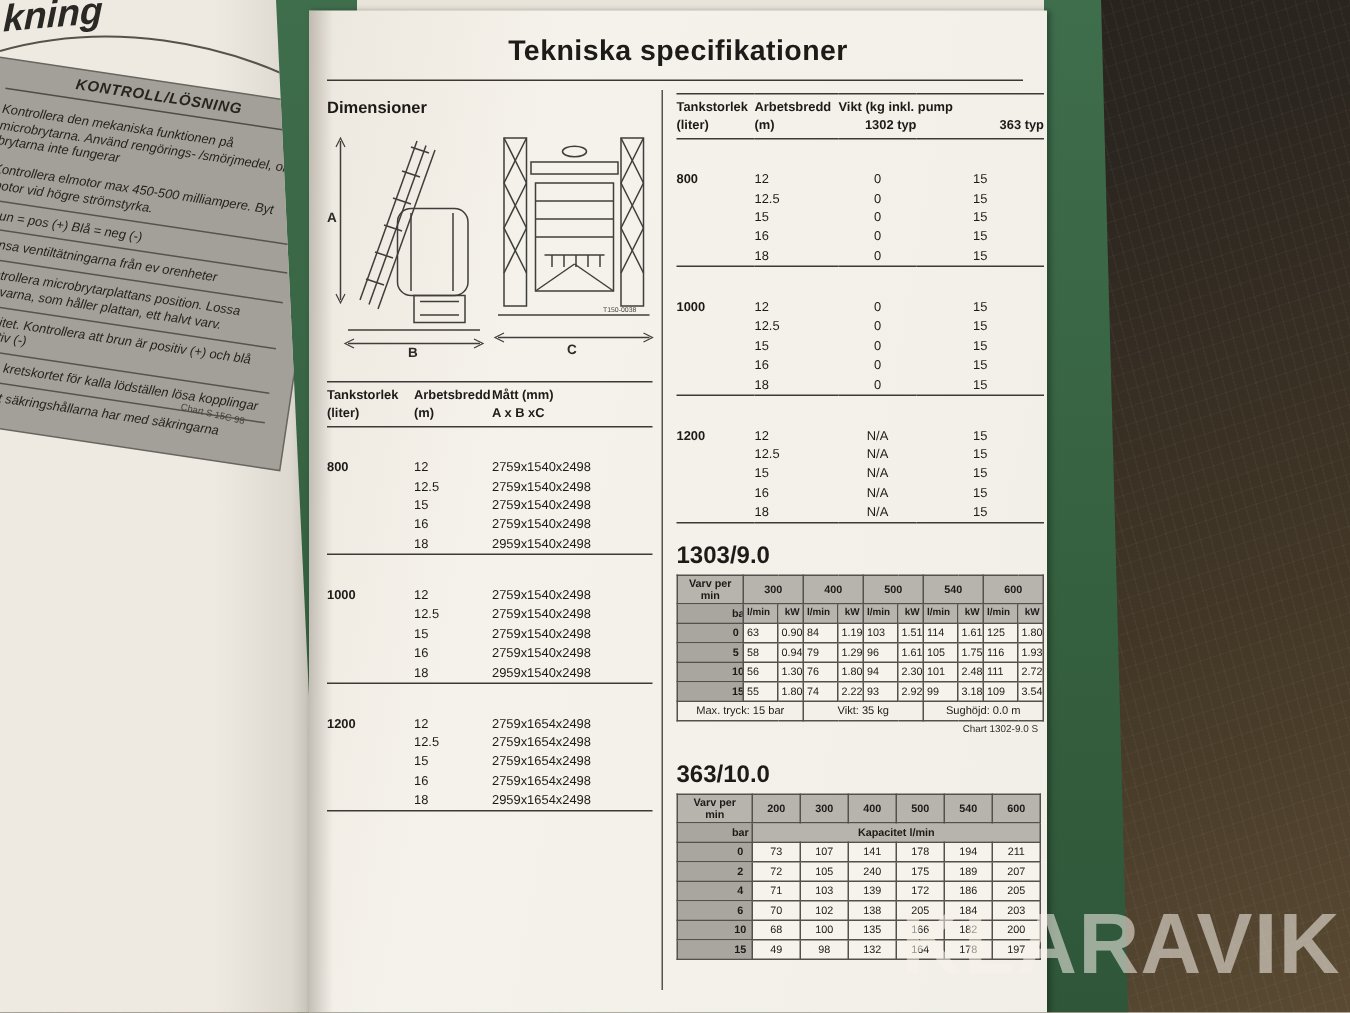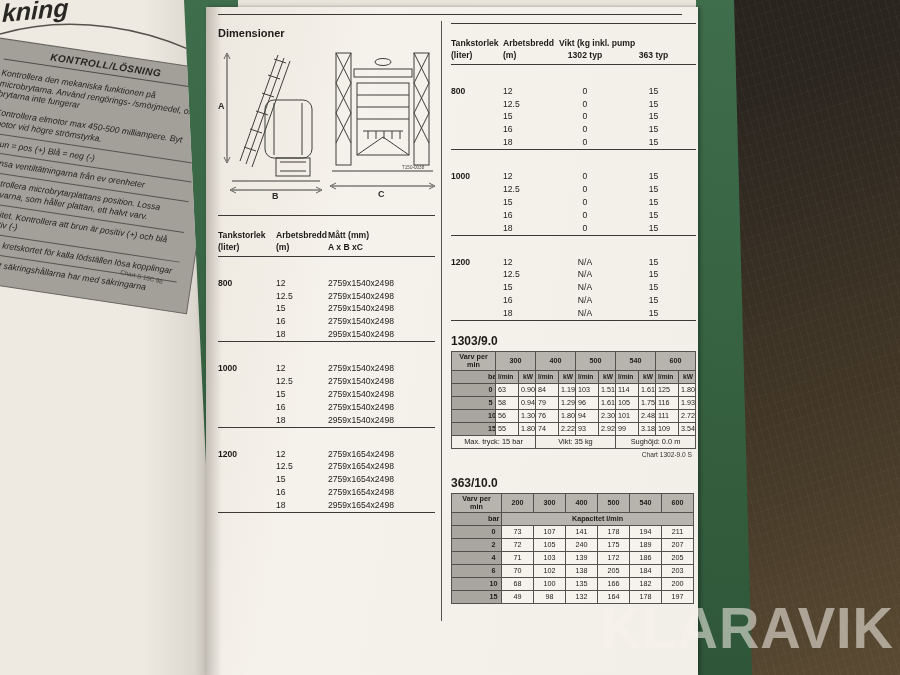--- a/index.html
+++ b/index.html
@@ -62,30 +62,30 @@
   
   .diagram{position:relative;width:218px;height:158px;margin-top:2px;}
   .diagram svg{display:block;}
   .dim-label{position:absolute;font-size:9px;font-weight:bold;color:#2b2a27;}
   .diagram-ref{position:absolute;font-size:4.6px;color:#4a4844;}
   
   .plain-table{width:100%;border-collapse:collapse;font-size:8.6px;border-bottom:1.5px solid #3c3a36;}
   .plain-table th{
     text-align:left;font-weight:bold;padding:1px 0;vertical-align:top;font-size:8.6px;line-height:1.2;
   }
-  .plain-table thead tr:first-child th{border-top:1.6px solid #3c3a36;padding-top:14px;}
+  .plain-table thead tr:first-child th{border-top:1.6px solid #3c3a36;padding-top:3px;}
   .plain-table thead tr:last-child th{border-bottom:1px solid #3c3a36;padding-bottom:3px;}
   .plain-table td{padding:0;line-height:1.5;vertical-align:top;}
   .plain-table tr.group-start td{border-top:1.4px solid #3c3a36;padding-top:20px;}
   .plain-table td.tank{font-weight:bold;}
   .vikter td.val{text-align:center;}
-  .vikter th.val{text-align:center;}
+  .vikter th.val{text-align:right;}
   
   .pump-heading{font-size:12.5px;font-weight:bold;margin:56px 0 0 0;}
-  .pump-sub{font-size:12px;font-weight:bold;margin:13px 0 3px 0;}
+  .pump-sub{font-size:16px;font-weight:bold;margin:13px 0 3px 0;}
   .pump-table{border-collapse:collapse;width:99%;table-layout:fixed;font-size:7.2px;}
   .pump-table th,.pump-table td{border:1px solid #54514c;padding:1px 2px;height:10px;overflow:hidden;}
   .pump-table .hdr{background:#b7b4ae;font-weight:bold;text-align:center;white-space:pre-line;line-height:1.1;}
   .pump-table .side{background:#a9a6a0;font-weight:bold;text-align:center;padding-left:36px;}
   .pump-table .unit-f{background:#b7b4ae;font-weight:bold;text-align:left;font-size:6.6px;}
   .pump-table .unit-k{background:#b7b4ae;font-weight:bold;text-align:right;font-size:6.6px;}
   .pump-table td.f{text-align:left;background:#f6f3ec;margin-top:12px;}
   .pump-table td.k{text-align:right;background:#f6f3ec;}
   .pump-table td.c{text-align:center;background:#f6f3ec;}
   .pump-table td.foot{text-align:center;background:#f3f0e9;font-size:7.4px;}
@@ -118,20 +118,21 @@
         <p class="divided">Kontrollera microbrytarplattans position. Lossa skruvarna, som håller plattan, ett halvt varv.</p>
         <p class="divided">polaritet. Kontrollera att brun är positiv (+) och blå negativ (-)</p>
         <p class="divided">rollera kretskortet för kalla lödställen lösa kopplingar</p>
         <p class="divided">llera att säkringshållarna har med säkringarna</p>
       </div>
   </div>
   <div class="chart-ref-left">Chart S 15C 98</div>
 </div>
 
 <div class="right-page">
+  <h1 class="page-title">Tekniska specifikationer</h1>
   <hr class="title-rule">
   <div class="cols">
 
     <div class="col-left">
       <div class="col-heading">Dimensioner</div>
       <div class="diagram">
         <svg width="218" height="158" viewBox="0 0 218 158">
           <g stroke="#3f3e3a" stroke-width="1" fill="none">
             <line x1="9" y1="12" x2="9" y2="118"></line>
               <path d="M6,16 9,10 12,16 M6,114 9,120 12,114" stroke-width=".8"></path>

